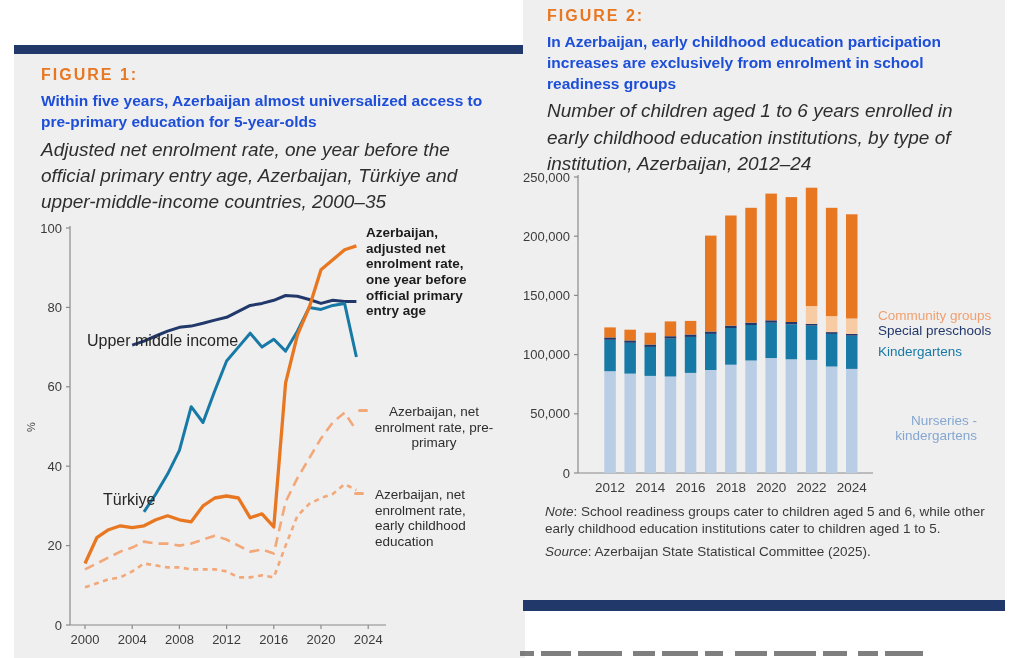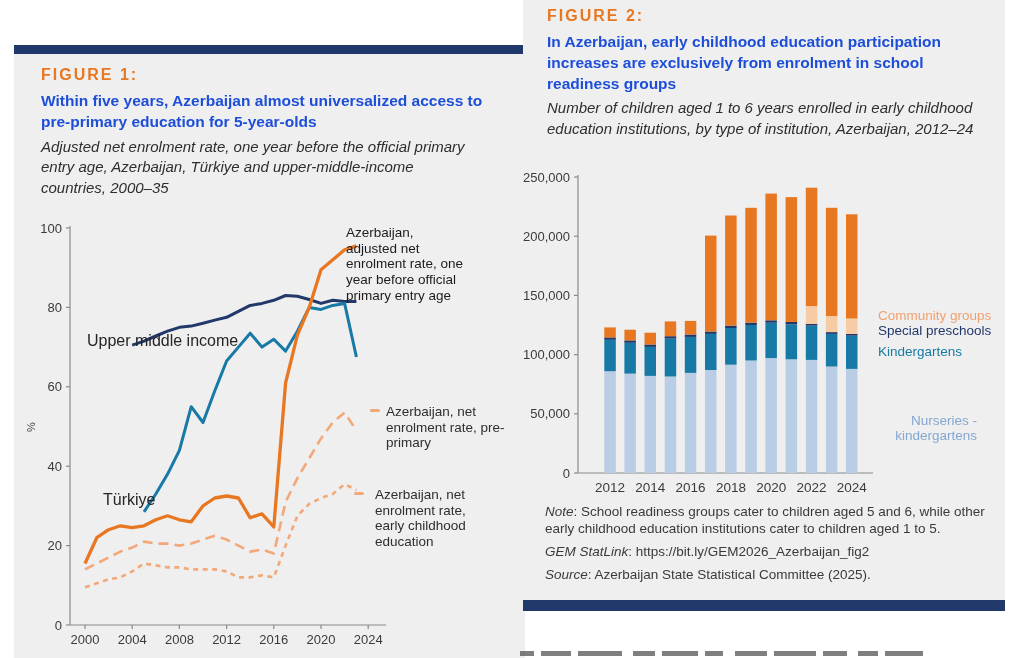--- a/index.html
+++ b/index.html
@@ -8,33 +8,33 @@
   .panel{position:absolute;background:#F0EFEF;}
   #panel1{left:14px;top:45px;width:511px;height:613px;}
   #panel2{left:523px;top:0;width:482px;height:611px;}
   .accent-bar{position:absolute;left:0;width:100%;height:9px;background:#21386B;}
   #panel1 .accent-bar{top:0;}
   #panel2 .accent-bar{bottom:0;height:11px;}
   .panel-body{position:relative;padding:21px 18px 0 27px;}
   #panel2 .panel-body{padding-top:7px;padding-left:24px;}
   .fig-label{font-size:16px;font-weight:bold;color:#E87722;letter-spacing:2px;margin:0 0 7px 0;}
   .fig-title{font-size:15.5px;font-weight:bold;color:#1d4ed8;line-height:1.34;margin:0 0 4px 0;width:445px;}
-  .fig-subtitle{font-size:15px;font-style:italic;color:#2e2e2e;line-height:1.38;margin:0;width:430px;}
+  .fig-subtitle{font-size:19px;font-style:italic;color:#2e2e2e;line-height:1.38;margin:0;width:430px;}
   svg{position:absolute;pointer-events:none;overflow:visible;}
   svg text{font-family:"Liberation Sans",sans-serif;}
   #fig1-svg{left:0;top:175px;}
   #fig2-svg{left:30px;top:170px;}
   .ylab1{position:absolute;left:12px;top:376px;font-size:11px;color:#444;
          transform:rotate(-90deg);transform-origin:center;}
   .anno{position:absolute;font-size:16px;color:#262626;}
   #anno-umi{left:73px;top:287px;}
   #anno-tur{left:89px;top:446px;}
   .leg1{position:absolute;font-size:13.5px;line-height:1.16;color:#2e2e2e;}
-  #leg1-a{left:332px;top:180px;width:118px;font-weight:normal;color:#1c1c1c;}
-  #leg1-b{left:356px;top:359px;width:136px;display:flex;gap:6px;}
+  #leg1-a{left:352px;top:180px;width:118px;font-weight:bold;color:#1c1c1c;}
+  #leg1-b{left:344px;top:359px;width:136px;display:flex;gap:6px;text-align:center;}
   #leg1-c{left:340px;top:442px;width:136px;display:flex;gap:11px;}
   .legdash{width:10px;height:3px;background:#F2A878;border-radius:1.5px;flex-shrink:0;margin-top:5px;}
   .leg2{position:absolute;font-size:13.5px;line-height:1.14;}
   #leg2-sr{left:355px;top:251px;width:95px;color:#E87722;font-weight:bold;}
   #leg2-cg{left:355px;top:308px;width:130px;color:#F0A070;}
   #leg2-sp{left:355px;top:323px;width:130px;color:#21386B;}
   #leg2-kg{left:355px;top:344px;width:130px;color:#1779A5;}
   #leg2-nk{left:362px;top:413px;width:92px;color:#84A7D0;text-align:right;}
   #fig2-notes{position:absolute;left:22px;top:503px;width:445px;font-size:13.5px;
               color:#3A3A3A;line-height:1.26;}
@@ -195,21 +195,20 @@
       <text x="298.79999999999995" y="322" text-anchor="middle" font-size="13.5" fill="#3b3b3b">2024</text>
     </svg>
 
   <div class="leg2" id="leg2-cg">Community groups</div>
   <div class="leg2" id="leg2-sp">Special preschools</div>
   <div class="leg2" id="leg2-kg">Kindergartens</div>
   <div class="leg2" id="leg2-nk">Nurseries -kindergartens</div>
 
   <div id="fig2-notes">
     <p><span class="it">Note</span><span class="pre">: </span><span>School readiness groups cater to children aged 5 and 6, while other early childhood education institutions cater to children aged 1 to 5.</span></p>
-    <p><span class="it">GEM StatLink</span><span class="pre">: </span><span>https://bit.ly/GEM2026_Azerbaijan_fig2</span></p>
     <p><span class="it">Source</span><span class="pre">: </span><span>Azerbaijan State Statistical Committee (2025).</span></p>
   </div>
 </div>
 
 <div id="crop-fragment">
   <span style="width:14px"></span><span style="width:30px"></span><span style="width:44px"></span>
   <span style="width:22px"></span><span style="width:36px"></span><span style="width:18px"></span>
   <span style="width:32px"></span><span style="width:42px"></span><span style="width:24px"></span>
   <span style="width:20px"></span><span style="width:38px"></span>
   

